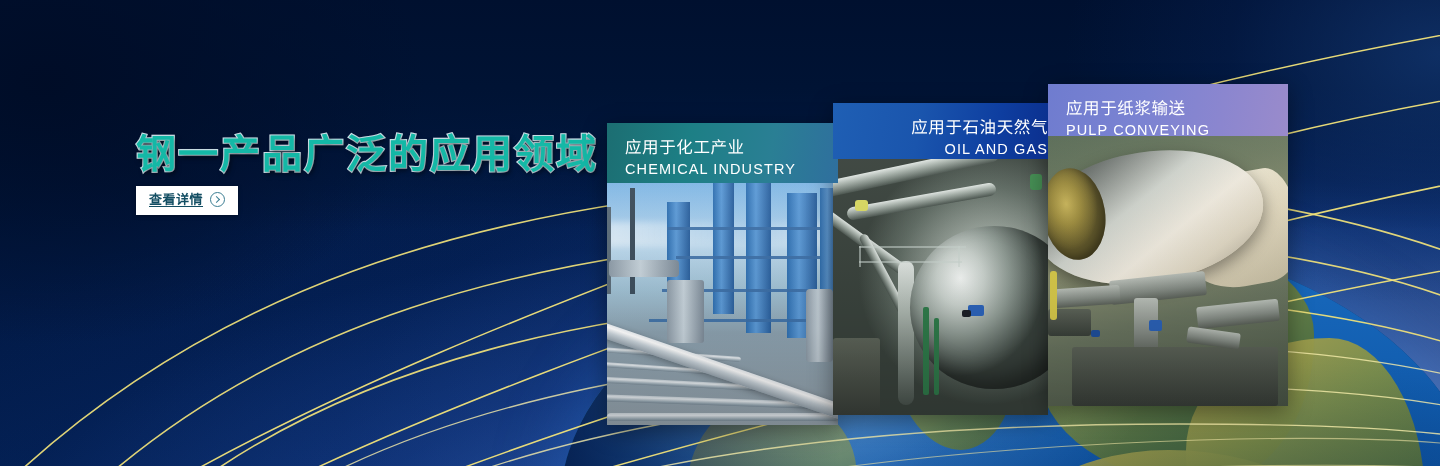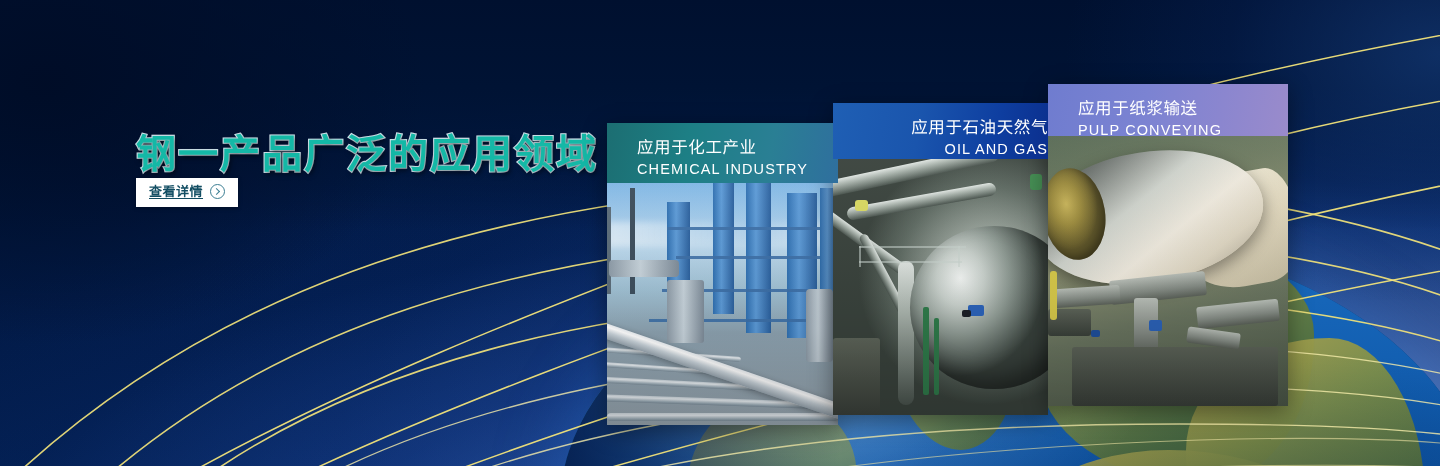--- a/index.html
+++ b/index.html
@@ -125,21 +125,21 @@
     line-height: 2.0;
     letter-spacing: .2px;
     font-weight: 500;
     text-shadow: 0 1px 2px rgba(0,0,0,0.45);
     width: 452px;
   }
   .cta {
     display: inline-flex;
     align-items: center;
     gap: 7px;
-    margin-top: 4px;
+    margin-top: 12px;
     background: #ffffff;
     color: #134e63;
     font-size: 13px;
     font-weight: 600;
     padding: 6px 13px 7px 13px;
     border: none;
     cursor: pointer;
     letter-spacing: .5px;
     box-shadow: 0 1px 4px rgba(0,0,0,0.3);
     line-height: 1.2;
@@ -163,21 +163,21 @@
   }
 
   
   .card {
     position: absolute;
     overflow: hidden;
     box-shadow: 0 6px 22px rgba(0,0,0,0.42);
   }
   .card-head {
     position: relative;
-    padding: 14px 0 11px 30px;
+    padding: 14px 0 11px 18px;
     z-index: 3;
   }
   .card-cn {
     color: #ffffff;
     font-size: 16.5px;
     font-weight: 400;
     line-height: 1.32;
     letter-spacing: .6px;
   }
   .card-en {

